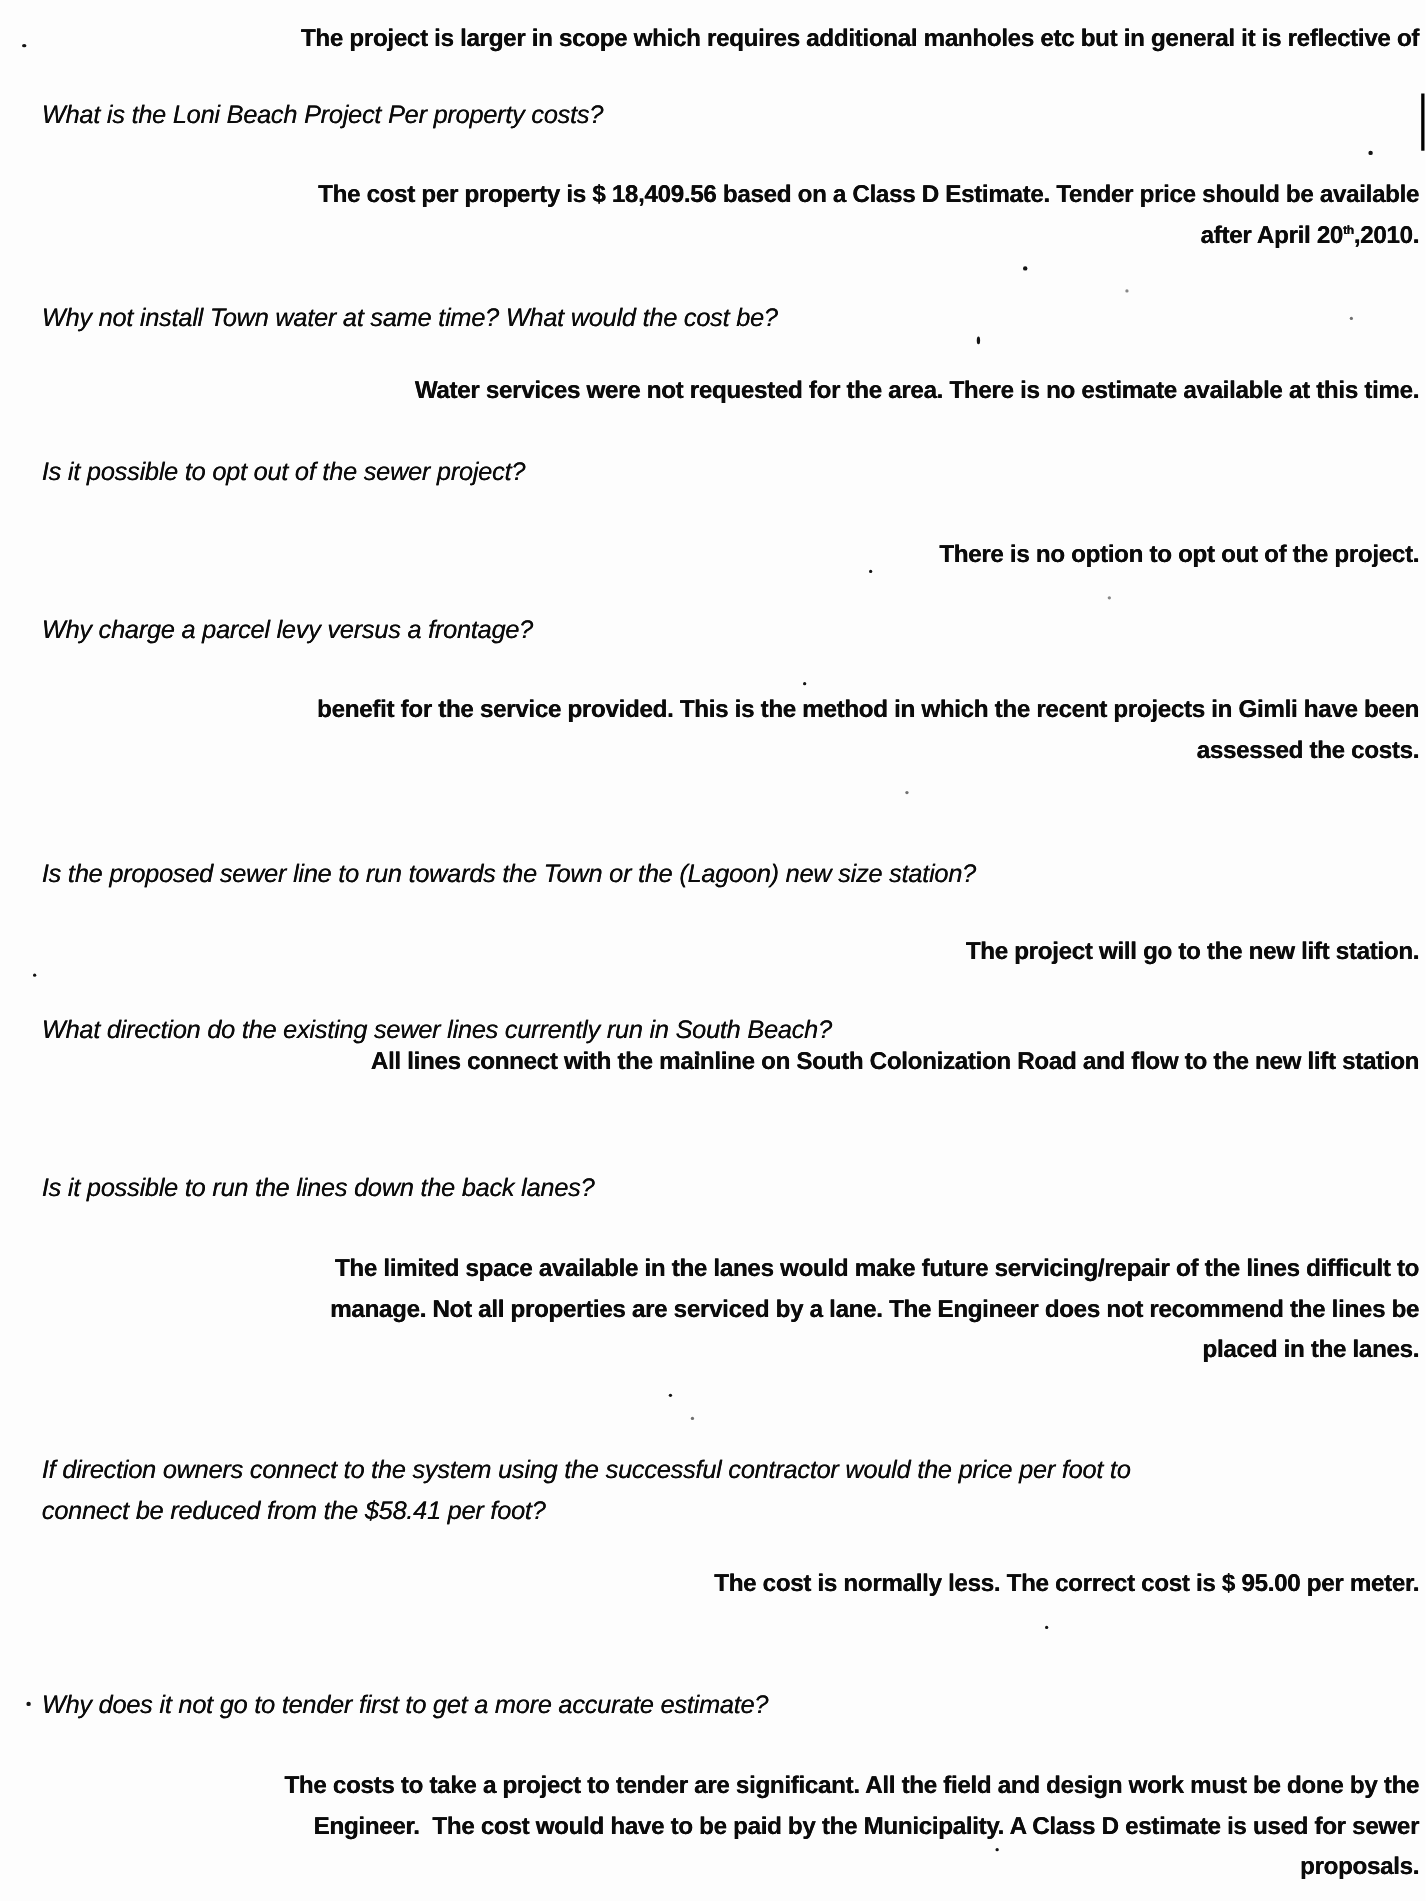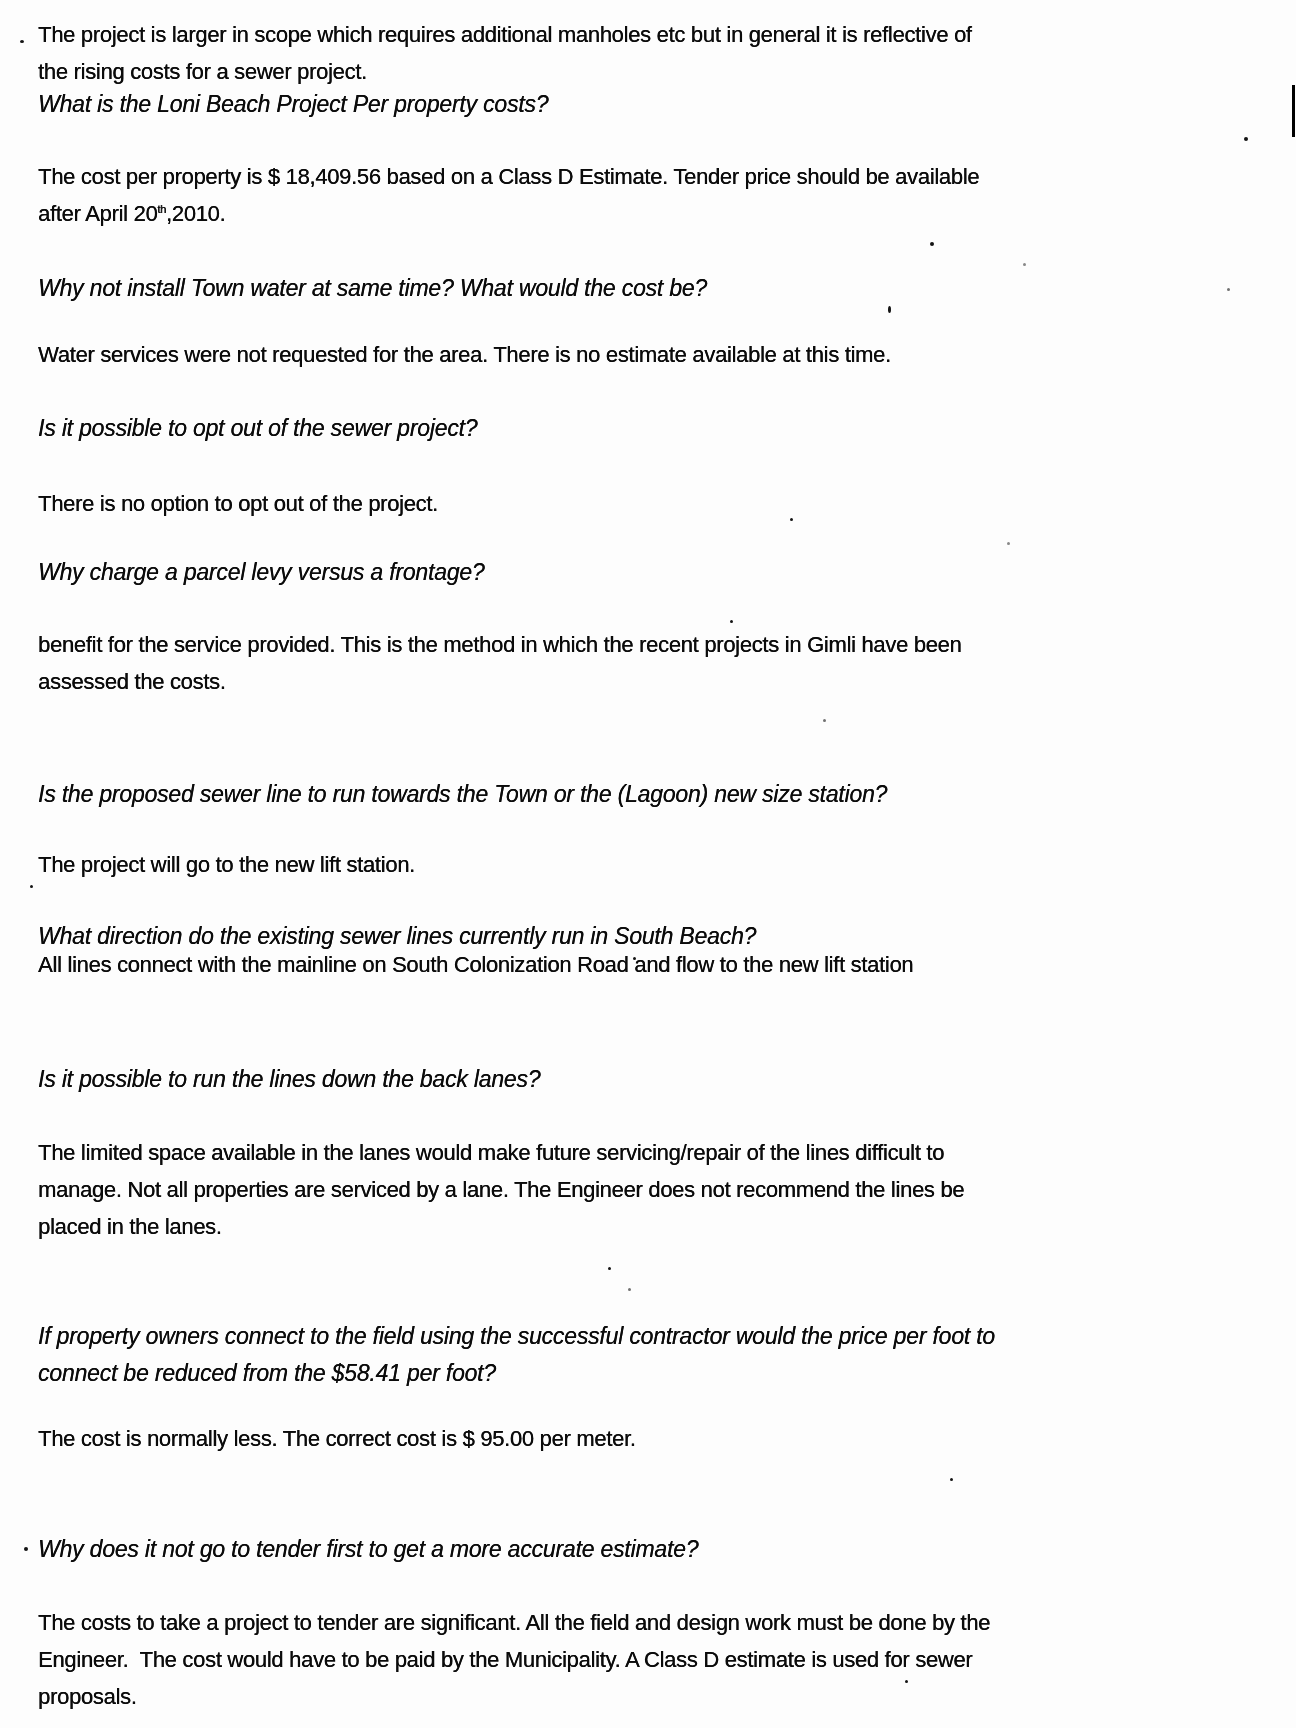--- a/index.html
+++ b/index.html
@@ -26,23 +26,24 @@
   }
   .question .line {
     font-size: 23px;
     font-weight: 400;
     letter-spacing: -0.2px;
     text-shadow: 0.2px 0 0 currentColor;
     font-style: italic;
   }
   .answer .line {
     font-size: 22px;
-    font-weight: 400;
+    font-weight: 700;
     letter-spacing: -0.3px;
     text-shadow: 0.3px 0 0 currentColor;
+    text-align: right;
   }
   sup {
     font-size: 11px;
     vertical-align: super;
     line-height: 0;
   }
   .speck {
     position: absolute;
     background: #141414;
     border-radius: 50%;
@@ -52,21 +53,20 @@
     background: #000000;
   }
 </style>
 </head>
 <body>
 
 <div class="page">
 
   <div class="block answer" style="top:16px">
     <div class="line">The project is larger in scope which requires additional manholes etc but in general it is reflective of</div>
-    <div class="line">the rising costs for a sewer project.</div>
   </div>
 
   <div class="block question" style="top:86px">
     <div class="line">What is the Loni Beach Project Per property costs?</div>
   </div>
 
   <div class="block answer" style="top:158px">
     <div class="line">The cost per property is $ 18,409.56 based on a Class D Estimate. Tender price should be available</div>
     <div class="line"><span>after April 20</span><sup>th</sup><span>,2010.</span></div>
   </div>
@@ -116,21 +116,21 @@
     <div class="line">Is it possible to run the lines down the back lanes?</div>
   </div>
 
   <div class="block answer" style="top:1134px">
     <div class="line">The limited space available in the lanes would make future servicing/repair of the lines difficult to</div>
     <div class="line">manage. Not all properties are serviced by a lane. The Engineer does not recommend the lines be</div>
     <div class="line">placed in the lanes.</div>
   </div>
 
   <div class="block question" style="top:1318px">
-    <div class="line">If property owners connect to the field using the successful contractor would the price per foot to</div>
+    <div class="line">If direction owners connect to the system using the successful contractor would the price per foot to</div>
     <div class="line">connect be reduced from the $58.41 per foot?</div>
   </div>
 
   <div class="block answer" style="top:1420px">
     <div class="line">The cost is normally less. The correct cost is $ 95.00 per meter.</div>
   </div>
 
   <div class="block question" style="top:1531px">
     <div class="line">Why does it not go to tender first to get a more accurate estimate?</div>
   </div>

